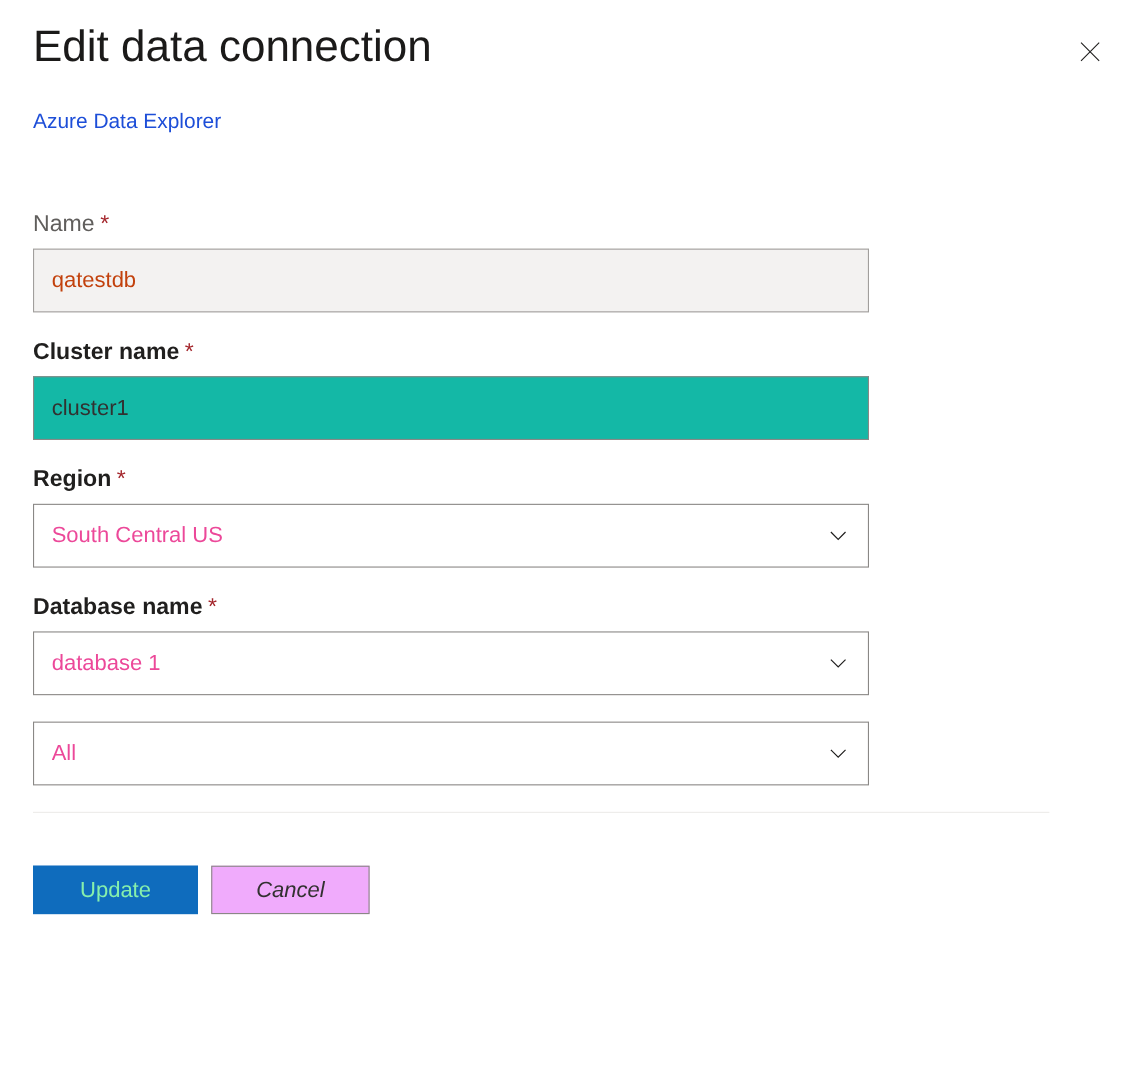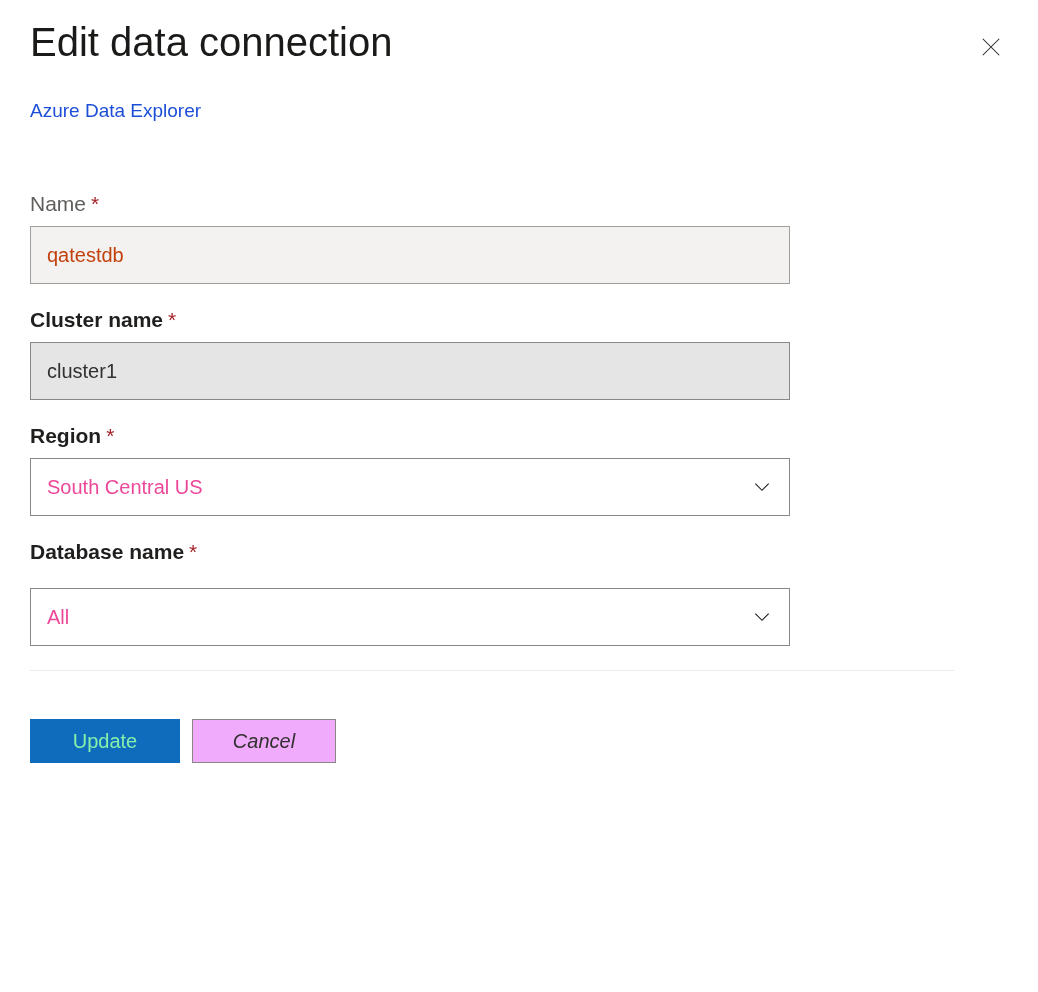--- a/index.html
+++ b/index.html
@@ -75,21 +75,21 @@
       margin-left: 5px;
       font-weight: 400;
     }
     .text-input {
       width: 100%;
       height: 58px;
       padding: 0 16px;
       font-size: 20px;
       font-family: inherit;
       border: 1px solid #8a8886;
-      background: #e5e5e5;
+      background: #14b8a6;
       color: #323130;
       outline: none;
     }
     .text-input:disabled {
       background: #f3f2f1;
       color: #c2410c;
       border-color: #a19f9d;
     }
     .select-wrap {
       position: relative;
@@ -197,20 +197,28 @@
       <svg class="chevron-down" viewBox="0 0 24 24">
         <path d="M4 8 L12 16 L20 8"></path>
       </svg>
     </div>
   </div>
 
   <div class="field-group">
     <label class="field-label">
       <span>Database name</span><span class="req-asterisk">*</span>
     </label>
+    <div class="select-wrap">
+      <select class="select-input">
+        <option>database 1</option>
+      </select>
+      <svg class="chevron-down" viewBox="0 0 24 24">
+        <path d="M4 8 L12 16 L20 8"></path>
+      </svg>
+    </div>
   </div>
 
   <div class="field-group">
     <div class="select-wrap">
       <select class="select-input">
         <option>All</option>
       </select>
       <svg class="chevron-down" viewBox="0 0 24 24">
         <path d="M4 8 L12 16 L20 8"></path>
       </svg>

